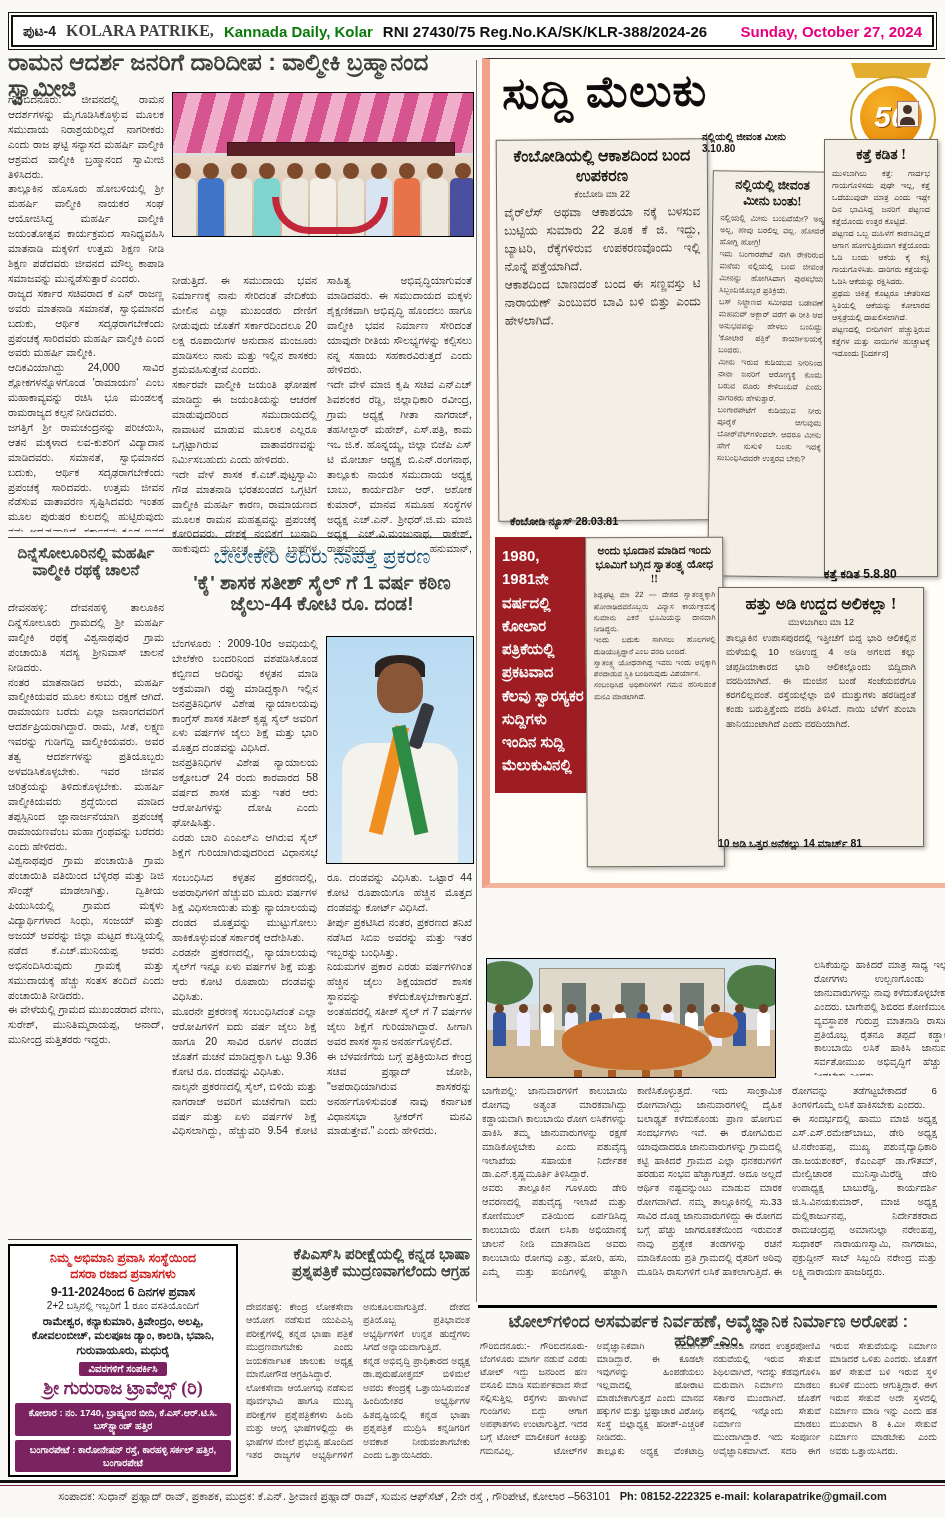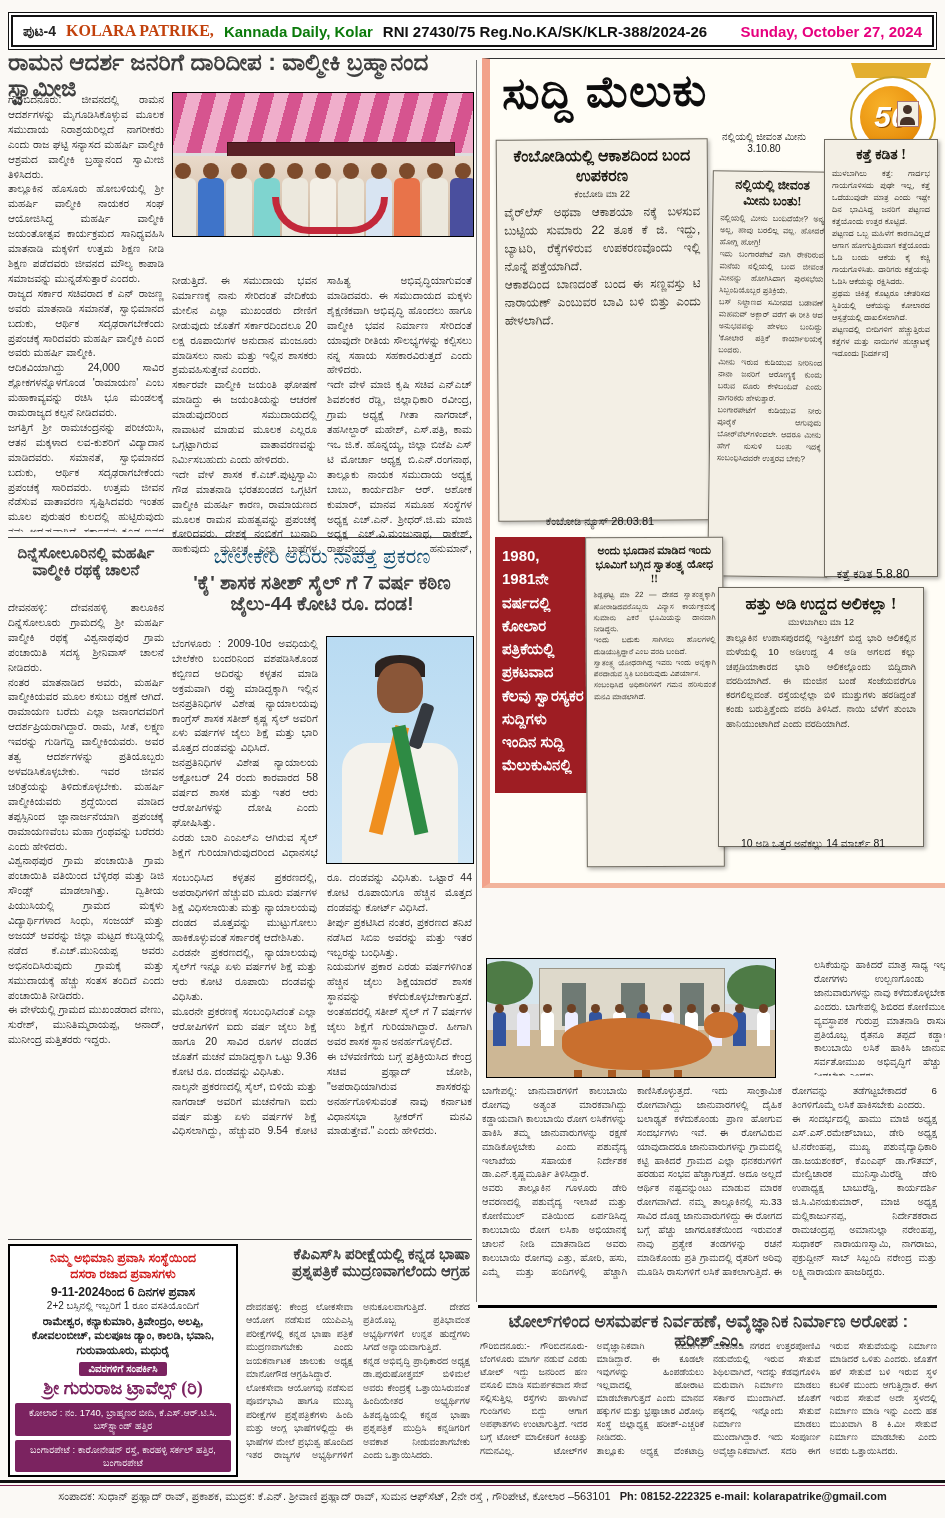--- a/index.html
+++ b/index.html
@@ -2,21 +2,21 @@
 <html><head>
 <meta charset="utf-8">
 <style>
   html,body{margin:0;padding:0;background:#888;}
   .page{position:relative;width:945px;height:1518px;background:#fbf9f5;margin:0 auto;
         font-family:"Liberation Sans",sans-serif;color:#1a1a1a;overflow:hidden;}
   
   .mast-outer{position:absolute;left:8px;right:8px;top:12px;border:1px solid #111;padding:2px;background:#fff;}
   .mast{border:2px solid #111;display:flex;align-items:center;gap:10px;padding:3px 10px;height:22px;white-space:nowrap;}
   .mast .plabel{font-weight:bold;font-size:14px;color:#222;}
-  .mast .title{font-weight:800;font-size:16px;color:#c2410c;font-family:"Liberation Serif",serif;}
+  .mast .title{font-weight:800;font-size:16px;color:#404040;font-family:"Liberation Serif",serif;}
   .mast .subtitle{font-weight:bold;font-size:15px;color:#0b7a0b;}
   .mast .rni{font-weight:bold;font-size:15px;color:#111;}
   .mast .date{font-weight:bold;font-size:15px;color:#e6007e;margin-left:auto;}
   
   .h-xl{position:absolute;font-weight:700;line-height:1.12;color:#404040;}
   .bt{position:absolute;font-size:10.5px;line-height:1.42;text-align:justify;color:#1c1c1c;
       white-space:pre-line;overflow:hidden;}
   .cols2{column-count:2;column-gap:10px;}
   .cols3{column-count:3;column-gap:10px;}
   .cols4{column-count:4;column-gap:9px;}
@@ -67,33 +67,33 @@
       background:radial-gradient(circle at 38% 32%,#f8b22a,#e07f00);display:flex;align-items:center;justify-content:center;
       color:#fff;font-weight:900;font-size:30px;font-style:italic;text-shadow:1px 1px 0 #8a4a00;}
   .logo .portrait{position:absolute;left:56px;top:38px;width:20px;height:24px;background:#f3efe2;border:1px solid #a77;}
   .logo .portrait::before{content:"";position:absolute;left:5px;top:3px;width:9px;height:9px;border-radius:50%;background:#463228;}
   .logo .portrait::after{content:"";position:absolute;left:2px;bottom:1px;width:15px;height:8px;border-radius:6px 6px 0 0;background:#463228;}
   .clip{position:absolute;background:#f3efe5;border:1px solid #6e6a60;box-shadow:1.5px 2px 4px rgba(0,0,0,.3);
         padding:6px 7px;color:#19170f;overflow:hidden;}
   .clip .ch{font-weight:800;text-align:center;font-family:"Liberation Serif",serif;line-height:1.25;}
   .clip .cd{text-align:center;font-size:9px;margin:3px 0;}
   .clip .cb{font-size:9px;line-height:1.5;text-align:justify;white-space:pre-line;color:#26231a;}
-  .clip-cap{position:absolute;font-weight:normal;font-size:11px;text-align:center;color:#111;}
+  .clip-cap{position:absolute;font-weight:bold;font-size:11px;text-align:left;color:#111;}
   .introbox{position:absolute;background:#9e1d23;color:#fff;font-weight:800;padding:7px 7px;
             font-size:15px;line-height:1.55;text-align:left;}
   
   .ad{position:absolute;left:8px;top:1244px;width:230px;height:233px;border:2px solid #000;background:#fff;
       text-align:center;overflow:hidden;padding:4px 5px;box-sizing:border-box;}
   .ad .a1{color:#d01818;font-weight:800;font-size:12.5px;line-height:1.3;}
   .ad .a2{font-weight:800;font-size:12px;margin-top:2px;}
   .ad .a3{font-size:10px;margin-top:1px;}
   .ad .a4{font-weight:800;font-size:11px;line-height:1.35;margin-top:2px;}
   .ad .ribb{background:#7b2360;color:#fff;font-weight:bold;font-size:10px;display:inline-block;padding:1px 10px;margin-top:4px;border-radius:2px;}
   .ad .agency{color:#7b2360;font-weight:900;font-size:18px;margin-top:2px;font-family:"Liberation Serif",serif;}
-  .ad .abox{background:#7b2360;color:#fff;font-weight:normal;font-size:9.5px;line-height:1.4;padding:3px 4px;margin-top:4px;border-radius:2px;}
+  .ad .abox{background:#7b2360;color:#fff;font-weight:bold;font-size:9.5px;line-height:1.4;padding:3px 4px;margin-top:4px;border-radius:2px;}
   .ad .ph{font-size:11px;font-weight:800;margin-top:3px;color:#111;}
   .ad .ph b{color:#7b2360;}
   
   .foot-rule1{position:absolute;left:0;right:0;top:1480px;height:3px;background:#111;}
   .foot-rule2{position:absolute;left:0;right:0;top:1485px;height:1px;background:#7a1f4e;}
   .footer{position:absolute;left:0;right:0;top:1490px;text-align:center;font-size:11px;color:#222;white-space:nowrap;}
   .kicker{position:absolute;font-weight:400;text-align:center;color:#0c4a6e;}
 </style>
 </head>
 <body>
@@ -141,21 +141,21 @@
 
   <div class="hr" style="left:8px;top:537px;width:464px;"></div>
 
   <div class="h-xl" style="left:8px;top:545px;width:156px;font-size:15px;text-align:center;">ದಿನ್ನೆಸೋಲೂರಿನಲ್ಲಿ ಮಹರ್ಷಿ ವಾಲ್ಮೀಕಿ ರಥಕ್ಕೆ ಚಾಲನೆ</div>
   <div class="bt" style="left:8px;top:600px;width:156px;height:636px;">ದೇವನಹಳ್ಳಿ: ದೇವನಹಳ್ಳಿ ತಾಲೂಕಿನ ದಿನ್ನೆಸೋಲೂರು ಗ್ರಾಮದಲ್ಲಿ ಶ್ರೀ ಮಹರ್ಷಿ ವಾಲ್ಮೀಕಿ ರಥಕ್ಕೆ ವಿಶ್ವನಾಥಪುರ ಗ್ರಾಮ ಪಂಚಾಯಿತಿ ಸದಸ್ಯ ಶ್ರೀನಿವಾಸ್ ಚಾಲನೆ ನೀಡಿದರು.
 ನಂತರ ಮಾತನಾಡಿದ ಅವರು, ಮಹರ್ಷಿ ವಾಲ್ಮೀಕಿಯವರ ಮೂಲ ಕಸುಬು ರಕ್ಷಣೆ ಆಗಿದೆ. ರಾಮಾಯಣ ಬರೆದು ಎಲ್ಲಾ ಜನಾಂಗದವರಿಗೆ ಆದರ್ಶಪ್ರಿಯರಾಗಿದ್ದಾರೆ. ರಾಮ, ಸೀತೆ, ಲಕ್ಷ್ಮಣ ಇವರನ್ನು ಗುಡಿಗೆದ್ದಿ ವಾಲ್ಮೀಕಿಯವರು. ಅವರ ತತ್ವ ಆದರ್ಶಗಳನ್ನು ಪ್ರತಿಯೊಬ್ಬರು ಅಳವಡಿಸಿಕೊಳ್ಳಬೇಕು. ಇವರ ಜೀವನ ಚರಿತ್ರೆಯನ್ನು ತಿಳಿದುಕೊಳ್ಳಬೇಕು. ಮಹರ್ಷಿ ವಾಲ್ಮೀಕಿಯವರು ಶ್ರದ್ಧೆಯಿಂದ ಮಾಡಿದ ತಪ್ಪಸ್ಸಿನಿಂದ ಜ್ಞಾನಾರ್ಜನೆಯಾಗಿ ಪ್ರಪಂಚಕ್ಕೆ ರಾಮಾಯಣವೆಂಬ ಮಹಾ ಗ್ರಂಥವನ್ನು ಬರೆದರು ಎಂದು ಹೇಳಿದರು.
 ವಿಶ್ವನಾಥಪುರ ಗ್ರಾಮ ಪಂಚಾಯಿತಿ ಗ್ರಾಮ ಪಂಚಾಯಿತಿ ವತಿಯಿಂದ ಬೆಳ್ಳಿರಥ ಮತ್ತು ಡಿಜಿ ಸೌಂಡ್ಸ್ ಮಾಡಲಾಗಿತ್ತು. ದ್ವಿತೀಯ ಪಿಯುಸಿಯಲ್ಲಿ ಗ್ರಾಮದ ಮಕ್ಕಳು ವಿದ್ಯಾರ್ಥಿಗಳಾದ ಸಿಂಧು, ಸಂಜಯ್ ಮತ್ತು ಅಜಯ್ ಅವರನ್ನು ಜಿಲ್ಲಾ ಮಟ್ಟದ ಕಬಡ್ಡಿಯಲ್ಲಿ ನಡೆದ ಕೆ.ಎಚ್.ಮುನಿಯಪ್ಪ ಅವರು ಅಭಿನಂದಿಸಿರುವುದು ಗ್ರಾಮಕ್ಕೆ ಮತ್ತು ಸಮುದಾಯಕ್ಕೆ ಹೆಚ್ಚು ಸಂತಸ ತಂದಿದೆ ಎಂದು ಪಂಚಾಯಿತಿ ನೀಡಿದರು.
 ಈ ವೇಳೆಯಲ್ಲಿ ಗ್ರಾಮದ ಮುಖಂಡರಾದ ವೇಣು, ಸುರೇಶ್, ಮುನಿತಿಮ್ಮರಾಯಪ್ಪ, ಅನಾದ್, ಮುನೀಂದ್ರ ಮತ್ತಿತರರು ಇದ್ದರು.</div>
 
   <div class="kicker" style="left:172px;top:545px;width:300px;font-size:20px;">ಬೇಲೇಕೇರಿ ಅದಿರು ನಾಪತ್ತೆ ಪ್ರಕರಣ</div>
-  <div class="h-xl" style="left:172px;top:572px;width:300px;font-size:19px;text-align:center;">'ಕೈ' ಶಾಸಕ ಸತೀಶ್ ಸೈಲ್ ಗೆ 7 ವರ್ಷ ಕಠಿಣ ಜೈಲು-44 ಕೋಟಿ ರೂ. ದಂಡ!</div>
+  <div class="h-xl" style="left:172px;top:572px;width:300px;font-size:19px;text-align:center;">'ಕೈ' ಶಾಸಕ ಸತೀಶ್ ಸೈಲ್ ಗೆ 1 ವರ್ಷ ಕಠಿಣ ಜೈಲು-44 ಕೋಟಿ ರೂ. ದಂಡ!</div>
   <div class="bt" style="left:172px;top:636px;width:146px;height:228px;">ಬೆಂಗಳೂರು : 2009-10ರ ಅವಧಿಯಲ್ಲಿ ಬೇಲೆಕೇರಿ ಬಂದರಿನಿಂದ ವಶಪಡಿಸಿಕೊಂಡ ಕಬ್ಬಿಣದ ಅದಿರನ್ನು ಕಳ್ಳತನ ಮಾಡಿ ಅಕ್ರಮವಾಗಿ ರಫ್ತು ಮಾಡಿದ್ದಕ್ಕಾಗಿ ಇಲ್ಲಿನ ಜನಪ್ರತಿನಿಧಿಗಳ ವಿಶೇಷ ನ್ಯಾಯಾಲಯವು ಕಾಂಗ್ರೆಸ್ ಶಾಸಕ ಸತೀಶ್ ಕೃಷ್ಣ ಸೈಲ್ ಅವರಿಗೆ ಏಳು ವರ್ಷಗಳ ಜೈಲು ಶಿಕ್ಷೆ ಮತ್ತು ಭಾರಿ ಮೊತ್ತದ ದಂಡವನ್ನು ವಿಧಿಸಿದೆ.
 ಜನಪ್ರತಿನಿಧಿಗಳ ವಿಶೇಷ ನ್ಯಾಯಾಲಯ ಅಕ್ಟೋಬರ್ 24 ರಂದು ಕಾರವಾರದ 58 ವರ್ಷದ ಶಾಸಕ ಮತ್ತು ಇತರ ಆರು ಆರೋಪಿಗಳನ್ನು ದೋಷಿ ಎಂದು ಘೋಷಿಸಿತ್ತು.
 ಎರಡು ಬಾರಿ ಎಂಎಲ್‌ಎ ಆಗಿರುವ ಸೈಲ್ ಶಿಕ್ಷೆಗೆ ಗುರಿಯಾಗಿರುವುದರಿಂದ ವಿಧಾನಸಭೆ ಸದಸ್ಯತ್ವ ಕಳೆದುಕೊಳ್ಳುವ ಭೀತಿ ಇದೆ.
 ಶ್ರೀ ಮಲ್ಲಿಕಾರ್ಜುನ ಶಿಪ್ಪಿಂಗ್ ಪ್ರೈವೆಟ್ ಲಿಮಿಟೆಡ್‌ನ ವ್ಯವಸ್ಥಾಪಕ ನಿರ್ದೇಶಕರಾಗಿ, ಸೈಲ್ ಕಳ್ಳತನ, ಕ್ರಿಮಿನಲ್ ಪಿತೂರಿ ಮತ್ತು ಮಚನೆ ಆರೋಪದ ಮೇಲೆ ಶಿಕ್ಷೆಗೊಳಗಾದರು.
 ಬಳ್ಳಾರಿಯಲ್ಲಿ ಅಕ್ರಮವಾಗಿ ಗಣಿಗಾರಿಕೆ ನಡೆಸಲಾಗಿದ್ದ ಕೋಟ್ಯಂತರ ರೂಪಾಯಿ ಮೌಲ್ಯದ 11,312 ಮೆಟ್ರಿಕ್ ಟನ್ ಕಬ್ಬಿಣದ ಅದಿರನ್ನು 2010ರಲ್ಲಿ ಬೇಲೆಕೇರಿ ಬಂದರಿನಲ್ಲಿ ಸುಪ್ರೀಂ ಇಡಲಾಗಿತ್ತು. ಆದರೆ, ಆರೋಪಿಗಳು ಅಧಿಕಾರಿಗಳೊಂದಿಗೆ ಶಾಮೀಲಾಗಿ ಚಿಲ್ಲಾಗೆ ಕಳ್ಳಸಾಗಣೆ ಮಾಡಿದ್ದಾರೆ.
 ಬಂದರುಗಳ ಉಪ ಸಂರಕ್ಷಣಾಧಿಕಾರಿ ಮಹೇಶ್ ಜೆ ಬಿಳಿಯೆ, ಆಶಾಪುರ ಮಿನೆಕೆಮ್ ಎಂಡಿ ಚೇತನ್ ಶಾ, ಕೆವಿ ನಾಗರಾಜ್ ಅಲಿಯಾಸ್ ಸ್ವೆಜ್ ನಾಗರಾಜ್, ಕೆವಿಎನ್ ಗೋವಿಂದರಾಜ್, ವೆಂಕಟೇಶ್ವರ ಮಿನರಲ್ಸ್ ಪಾಲುದಾರ ಕುಮಾರಿ ಮಹೇಶ್ ಕುಮಾರ್ ಮತ್ತು ಲಾಲ್ ಮಹಲ್ ಲಿಮಿಟೆಡ್ ಎಂಡಿ ಪ್ರೇಮ್ ಚಂದ್ ಗಾರ್ಗ್ ಅವರು ಪ್ರಕರಣದ ಇತರ ಅಪರಾಧಿಗಳಾಗಿದ್ದಾರೆ.</div>
   <div class="photo" style="left:326px;top:636px;width:146px;height:226px;">
     <div class="p2-bg"></div>
     <div class="p2-body"></div>
     <div class="p2-scarf1"></div>

